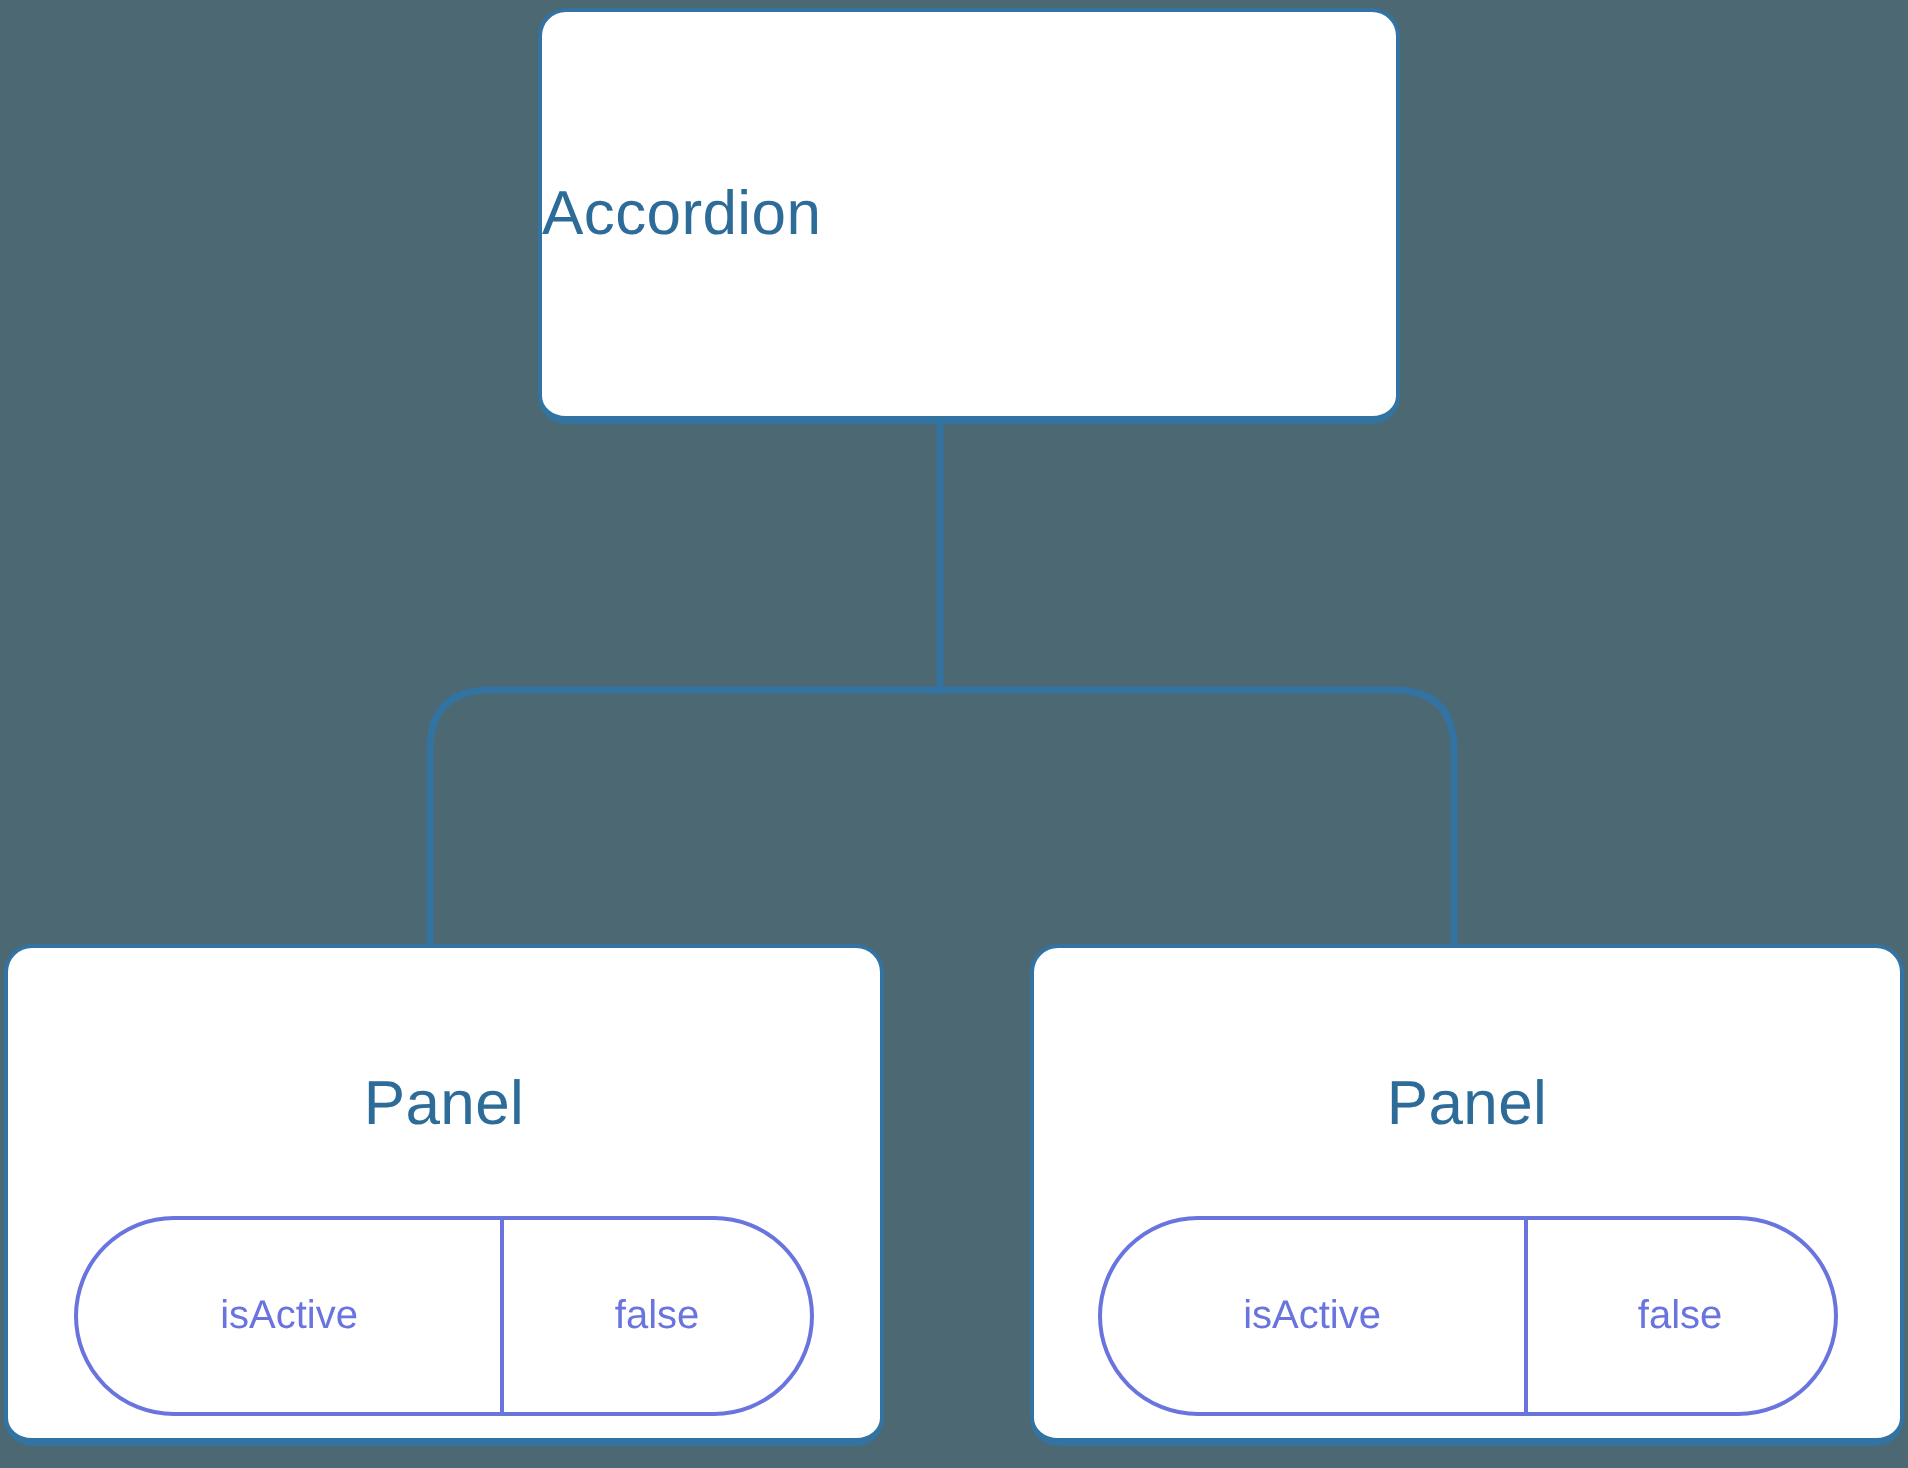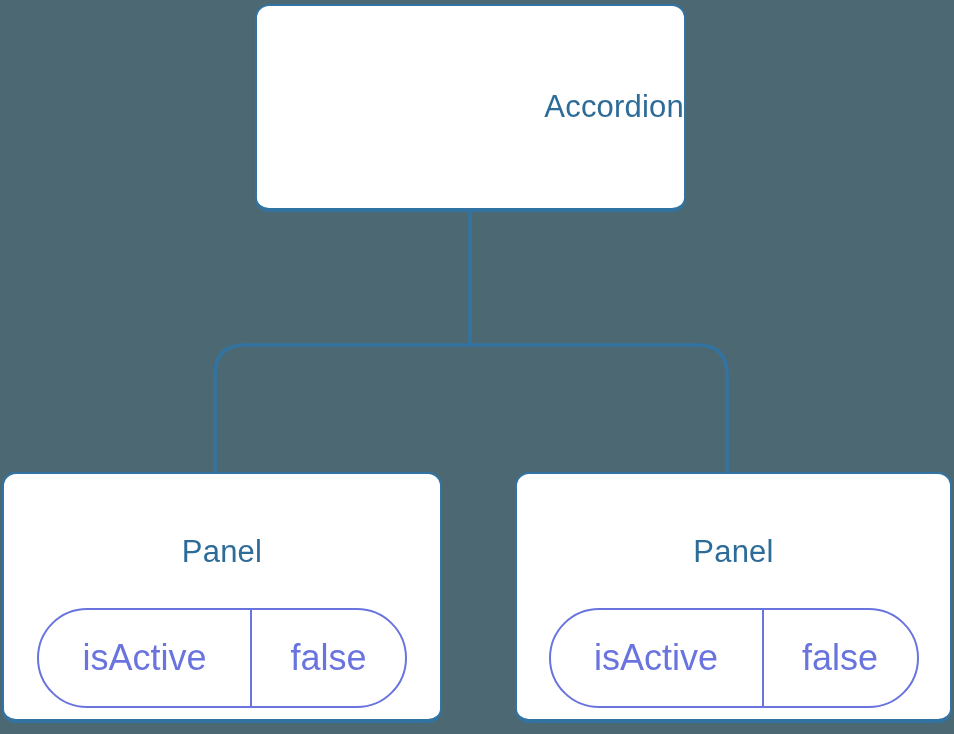--- a/index.html
+++ b/index.html
@@ -33,27 +33,27 @@
     stroke-width: 3.5;
   }
   .node {
     position: absolute;
     background: var(--node-bg);
     border: 2px solid var(--node-border);
     border-bottom-width: 4px;
     border-radius: 14px;
   }
   .root-node {
-    left: 255px;
+    left: 269px;
     top: 4px;
     width: 431px;
     height: 208px;
     display: flex;
     align-items: center;
-    justify-content: flex-end;
+    justify-content: flex-start;
   }
   .panel-node {
     top: 472px;
     height: 251px;
     display: flex;
     flex-direction: column;
     align-items: center;
     padding-top: 60px;
   }
   .panel-left  { left: 2px;   width: 440px; }
@@ -72,21 +72,21 @@
     border: 2px solid var(--state);
     border-radius: 52px;
     display: flex;
     background: var(--node-bg);
     overflow: hidden;
   }
   .state-cell {
     display: flex;
     align-items: center;
     justify-content: center;
-    font-size: 36px;
+    font-size: 20px;
     font-weight: 400;
     color: var(--state);
   }
   .state-key {
     flex: 1.38;
     border-right: 2px solid var(--state);
   }
   .state-value {
     flex: 1;
   }

